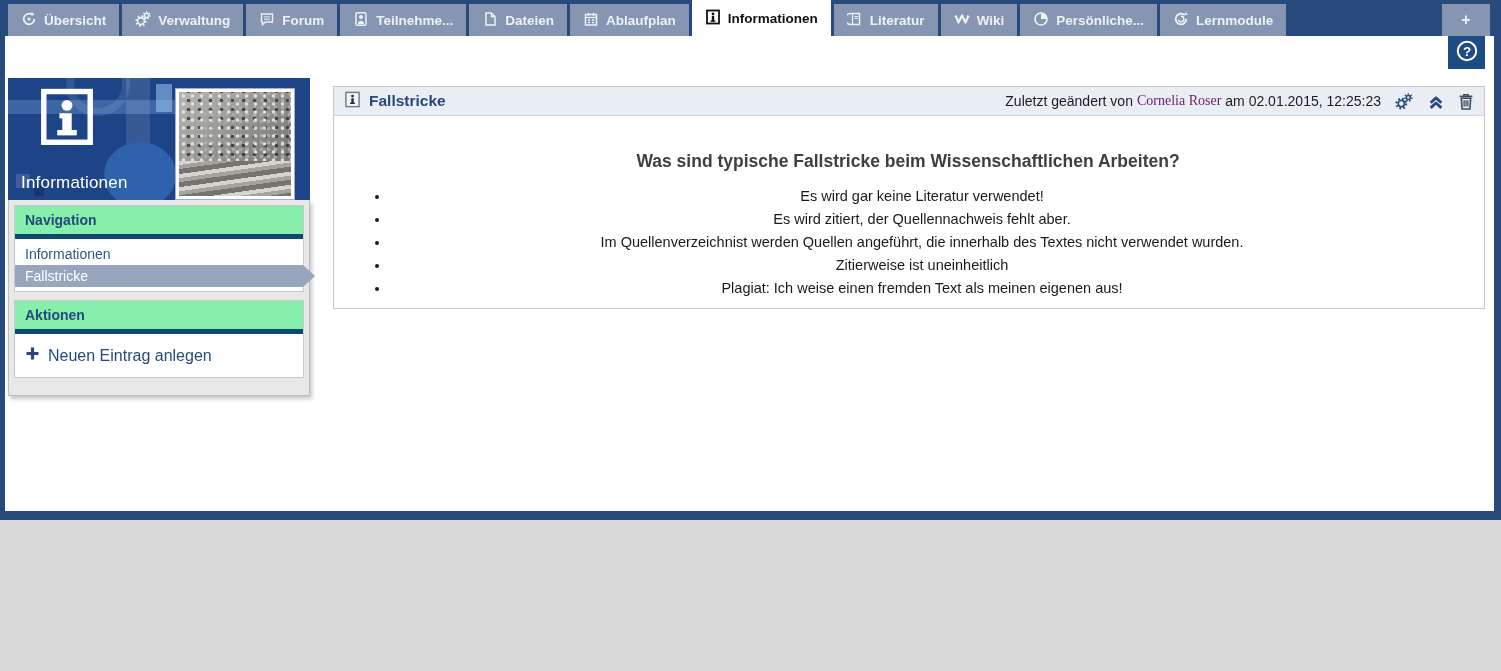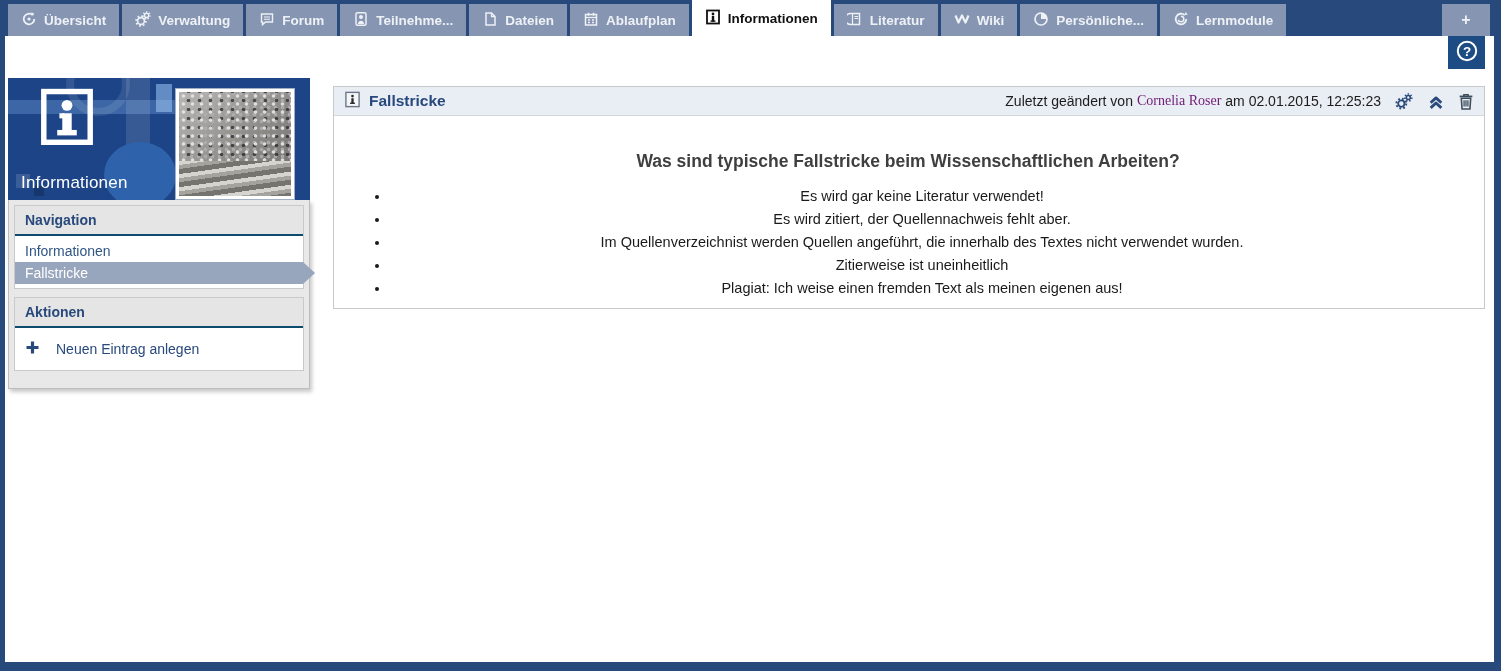--- a/index.html
+++ b/index.html
@@ -1,18 +1,18 @@
 <!DOCTYPE html>
 <html><head>
 <meta charset="utf-8">
 <style>
   * { margin:0; padding:0; box-sizing:border-box; }
   html,body { background:#d9d9d9; }
   .page {
-    position:relative; width:1501px; height:671px; margin:0 auto;
+    position:relative; width:1501px; height:520px; margin:0 auto;
     background:#fff; overflow:hidden;
     font-family:"Liberation Sans", sans-serif;
   }
   
   .frame-left  { position:absolute; left:0; top:0; bottom:0; width:5px;  background:#28497c; z-index:5; }
   .frame-right { position:absolute; right:0; top:0; bottom:0; width:7px; background:#28497c; z-index:5; }
   .frame-bottom{ position:absolute; left:0; right:0; bottom:0; height:9px; background:#28497c; z-index:5; }
 
   
   .tabbar {
@@ -73,39 +73,39 @@
     position:absolute; left:0; right:0; bottom:0; height:34%;
     background:repeating-linear-gradient(172deg, #d6d4cf 0 4px, #a5a39e 4px 8px, #76746f 8px 13px);
   }
   .sidebar-body {
     background:#e8e8e8; border:1px solid #bdbdbd; border-top:none;
     padding:5px; box-shadow:2px 3px 4px rgba(0,0,0,.22);
   }
   .section { background:#ffffff; border:1px solid #c9c9c9; margin-bottom:8px; }
   .section:last-child { margin-bottom:12px; }
   .section-header {
-    background:#e5e5e5; color:#28497c; font-weight:bold; font-size:14px;
-    padding:6px 10px; border-bottom:2px solid #0c4a6e;
+    background:#86efac; color:#28497c; font-weight:bold; font-size:14px;
+    padding:6px 10px; border-bottom:5px solid #0c4a6e;
   }
   .section-body { padding:4px 0; }
   .nav-item {
     display:block; padding:2px 10px; font-size:14px; line-height:18px;
     color:#305685; text-decoration:none; cursor:pointer;
   }
   .nav-item.selected {
     position:relative; background:#97a5bd; color:#ffffff; margin-right:0;
   }
   .nav-item.selected::after {
     content:""; position:absolute; right:-12px; top:0;
     border-left:12px solid #97a5bd;
     border-top:11px solid transparent; border-bottom:11px solid transparent;
   }
   .action-item {
-    display:flex; align-items:center; gap:16px; padding:8px 10px;
-    font-size:14px; color:#28497c; text-decoration:none; cursor:pointer;
+    display:flex; align-items:center; gap:8px; padding:8px 10px;
+    font-size:16px; color:#28497c; text-decoration:none; cursor:pointer;
   }
 
   
   .content-box {
     position:absolute; left:333px; top:86px; width:1152px;
     background:#ffffff; border:1px solid #c9c9c9; z-index:3;
   }
   .content-header {
     display:flex; align-items:center; height:29px; padding:0 10px;
     background:#e9edf4; border-bottom:1px solid #d2d7e0;

